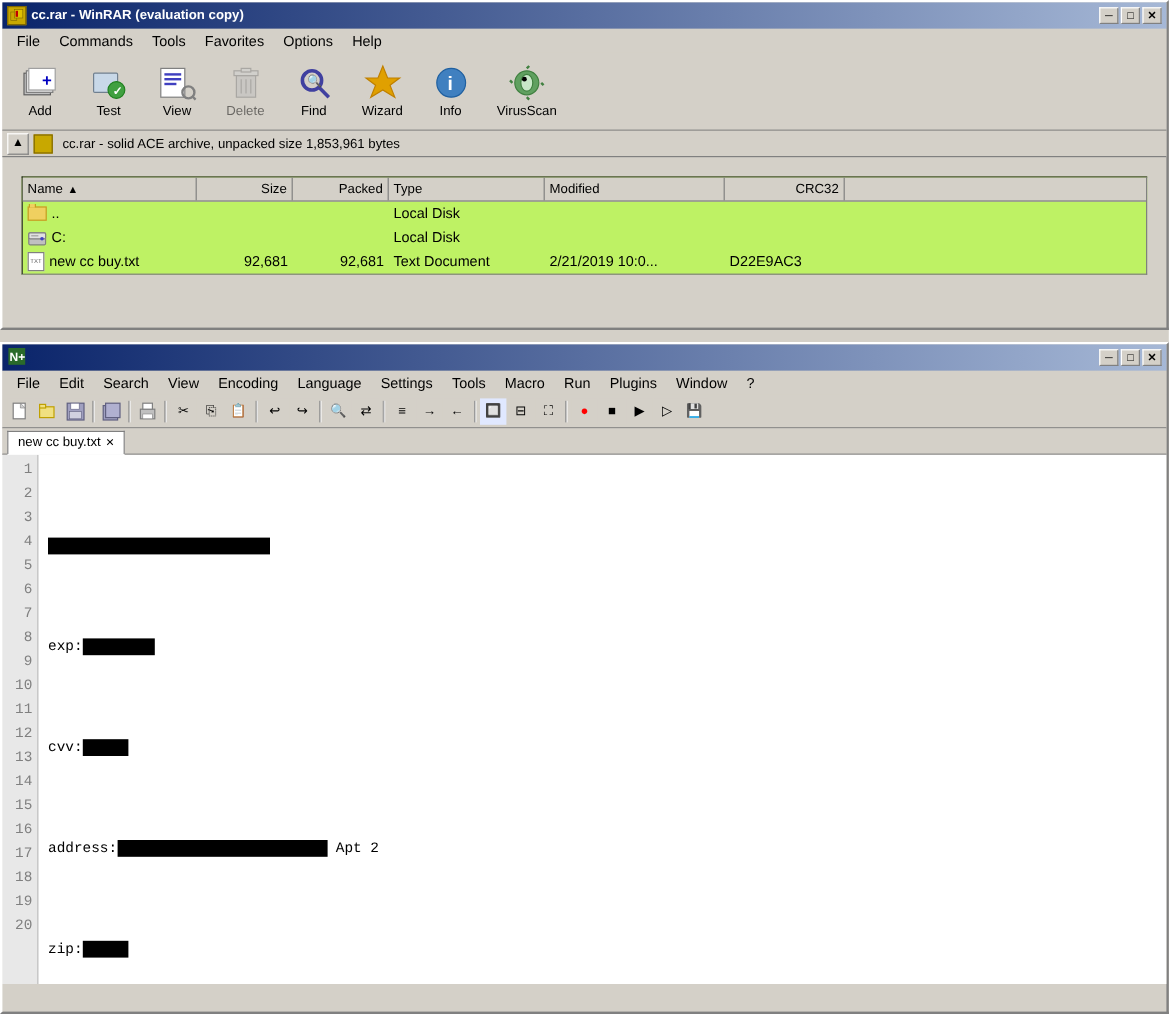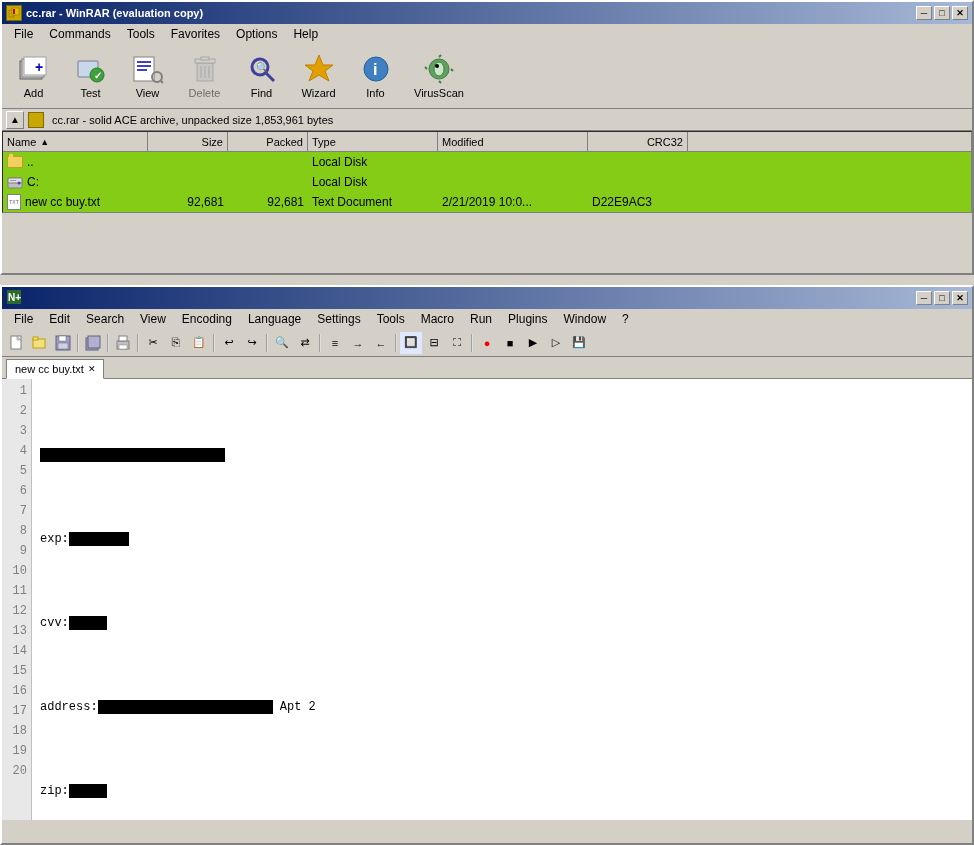--- a/index.html
+++ b/index.html
@@ -138,23 +138,23 @@
       margin-right: 4px;
     }
 
     .archive-info {
       font-size: 11px;
       color: #000;
     }
 
     
     .file-list {
-      background: #84cc16;
+      background: #bef264;
       border: 1px inset #808080;
-      margin: 0;
+      margin: 16px;
       flex: 1;
     }
 
     .file-list-header {
       display: flex;
       background: #d4d0c8;
       border-bottom: 1px solid #808080;
       height: 20px;
     }
 

